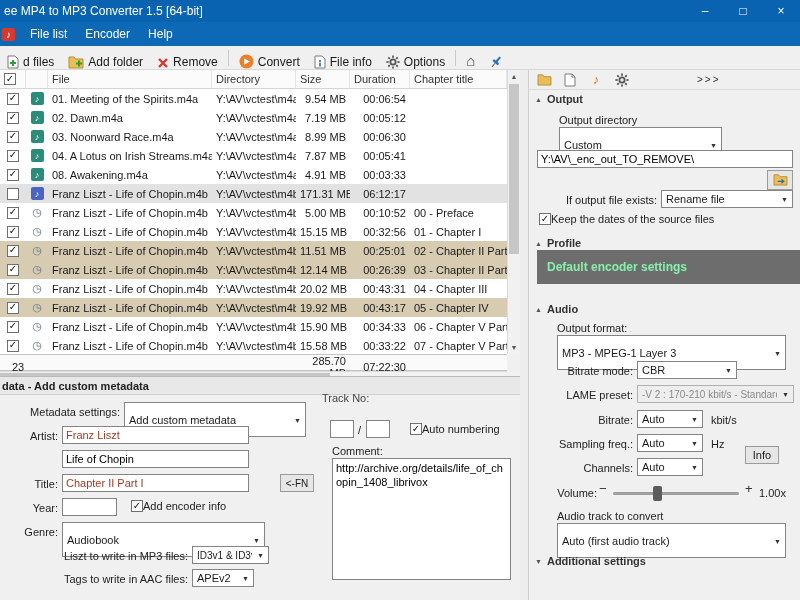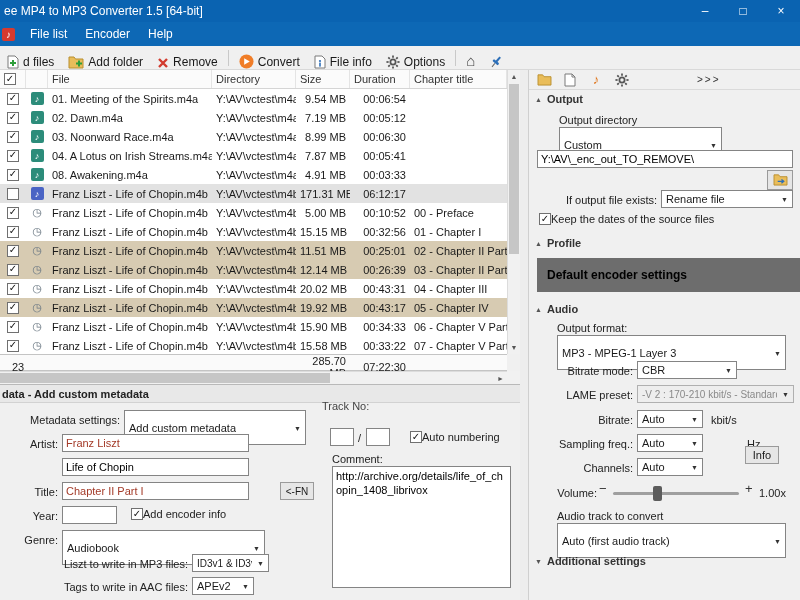--- a/index.html
+++ b/index.html
@@ -67,31 +67,31 @@
   textarea.tb{resize:none;line-height:1.3;word-break:break-all;padding:2px 3px;}
   .btn{position:absolute;box-sizing:border-box;border:1px solid #9a9a9a;background:#e6e6e6;font-size:10px;display:flex;align-items:center;justify-content:center;font-family:inherit;color:#1a1a1a;}
   .combo{position:absolute;height:35px;box-sizing:border-box;border:1px solid #848484;background:#fff;font-size:11px;display:flex;align-items:center;padding:0 16px 0 4px;}
   .combo .val{white-space:nowrap;overflow:hidden;}
   .combo .arr{position:absolute;right:4px;font-size:7px;color:#333;top:50%;transform:translateY(-50%);}
   .combo.disabled{background:#eeeeee;color:#8a8a8a;border-color:#b0b0b0;}
   .combo.sf .val{font-size:10px;}
   .cbrow{position:absolute;display:flex;align-items:center;font-size:11px;color:#222;}
 
   
-  .metadata{position:absolute;left:0;top:384px;width:520px;height:216px;background:#f0f0f0;border-top:1px solid #b9b9b9;box-sizing:border-box;}
+  .metadata{position:absolute;left:0;top:376px;width:520px;height:216px;background:#f0f0f0;border-top:1px solid #b9b9b9;box-sizing:border-box;}
   .md-header{height:17px;background:#e8e8e8;border-bottom:1px solid #d2d2d2;display:flex;align-items:center;font-weight:bold;font-size:11px;color:#222;padding-left:2px;}
 
   
   .rpanel{position:absolute;left:528px;top:70px;width:272px;height:530px;background:#f0f0f0;border-left:1px solid #cfcfcf;box-sizing:border-box;font-size:11px;}
   .rp-toolbar{position:absolute;left:0;top:0;width:100%;height:20px;border-bottom:1px solid #dadada;display:flex;align-items:center;padding-left:6px;gap:8px;box-sizing:border-box;}
   .rp-ico{width:18px;height:16px;display:flex;align-items:center;justify-content:center;}
   .rp-chev{margin-left:58px;font-size:10px;color:#333;letter-spacing:2px;}
   .sec{position:absolute;left:0;width:100%;height:18px;display:flex;align-items:center;gap:5px;padding-left:6px;font-weight:bold;color:#333;box-sizing:border-box;font-size:11px;}
   .sec .tri{font-size:7px;color:#555;}
-  .profilebtn{position:absolute;left:8px;right:0;top:188px;height:34px;background:#6d6d6d;color:#000000;font-weight:bold;display:flex;align-items:center;padding-left:10px;font-size:12px;}
+  .profilebtn{position:absolute;left:8px;right:0;top:180px;height:34px;background:#6d6d6d;color:#86efac;font-weight:bold;display:flex;align-items:center;padding-left:10px;font-size:12px;}
   .vol-minus,.vol-plus{position:absolute;font-size:13px;color:#333;}
   .vol-track{position:absolute;height:3px;background:#9f9f9f;border-radius:2px;}
   .vol-thumb{position:absolute;width:9px;height:15px;background:#5c5c5c;border-radius:2px;top:-6px;}
 </style>
 </head>
 <body>
 
 <div class="app">
 
   <div class="titlebar">
@@ -564,21 +564,21 @@
       <span class="val">Auto</span>
       <span class="arr">▼</span>
     </div>
     <div class="mlbl" style="left:182px;top:344px;">kbit/s</div>
 
     <div class="mlbl r" style="left:4px;top:368px;width:100px;">Sampling freq.:</div>
     <div class="combo" style="left:108px;top:364px;width:66px;height:18px;">
       <span class="val">Auto</span>
       <span class="arr">▼</span>
     </div>
-    <div class="mlbl" style="left:182px;top:368px;margin-left:36px;">Hz</div>
+    <div class="mlbl" style="left:182px;top:368px;">Hz</div>
     <div class="btn" style="left:216px;top:376px;width:34px;height:18px;font-size:11px;">Info</div>
 
     <div class="mlbl r" style="left:4px;top:392px;width:100px;">Channels:</div>
     <div class="combo" style="left:108px;top:388px;width:66px;height:18px;">
       <span class="val">Auto</span>
       <span class="arr">▼</span>
     </div>
 
     <div class="mlbl r" style="left:4px;top:417px;width:64px;">Volume:</div>
     <div class="vol-minus" style="left:70px;top:411px;">−</div>

